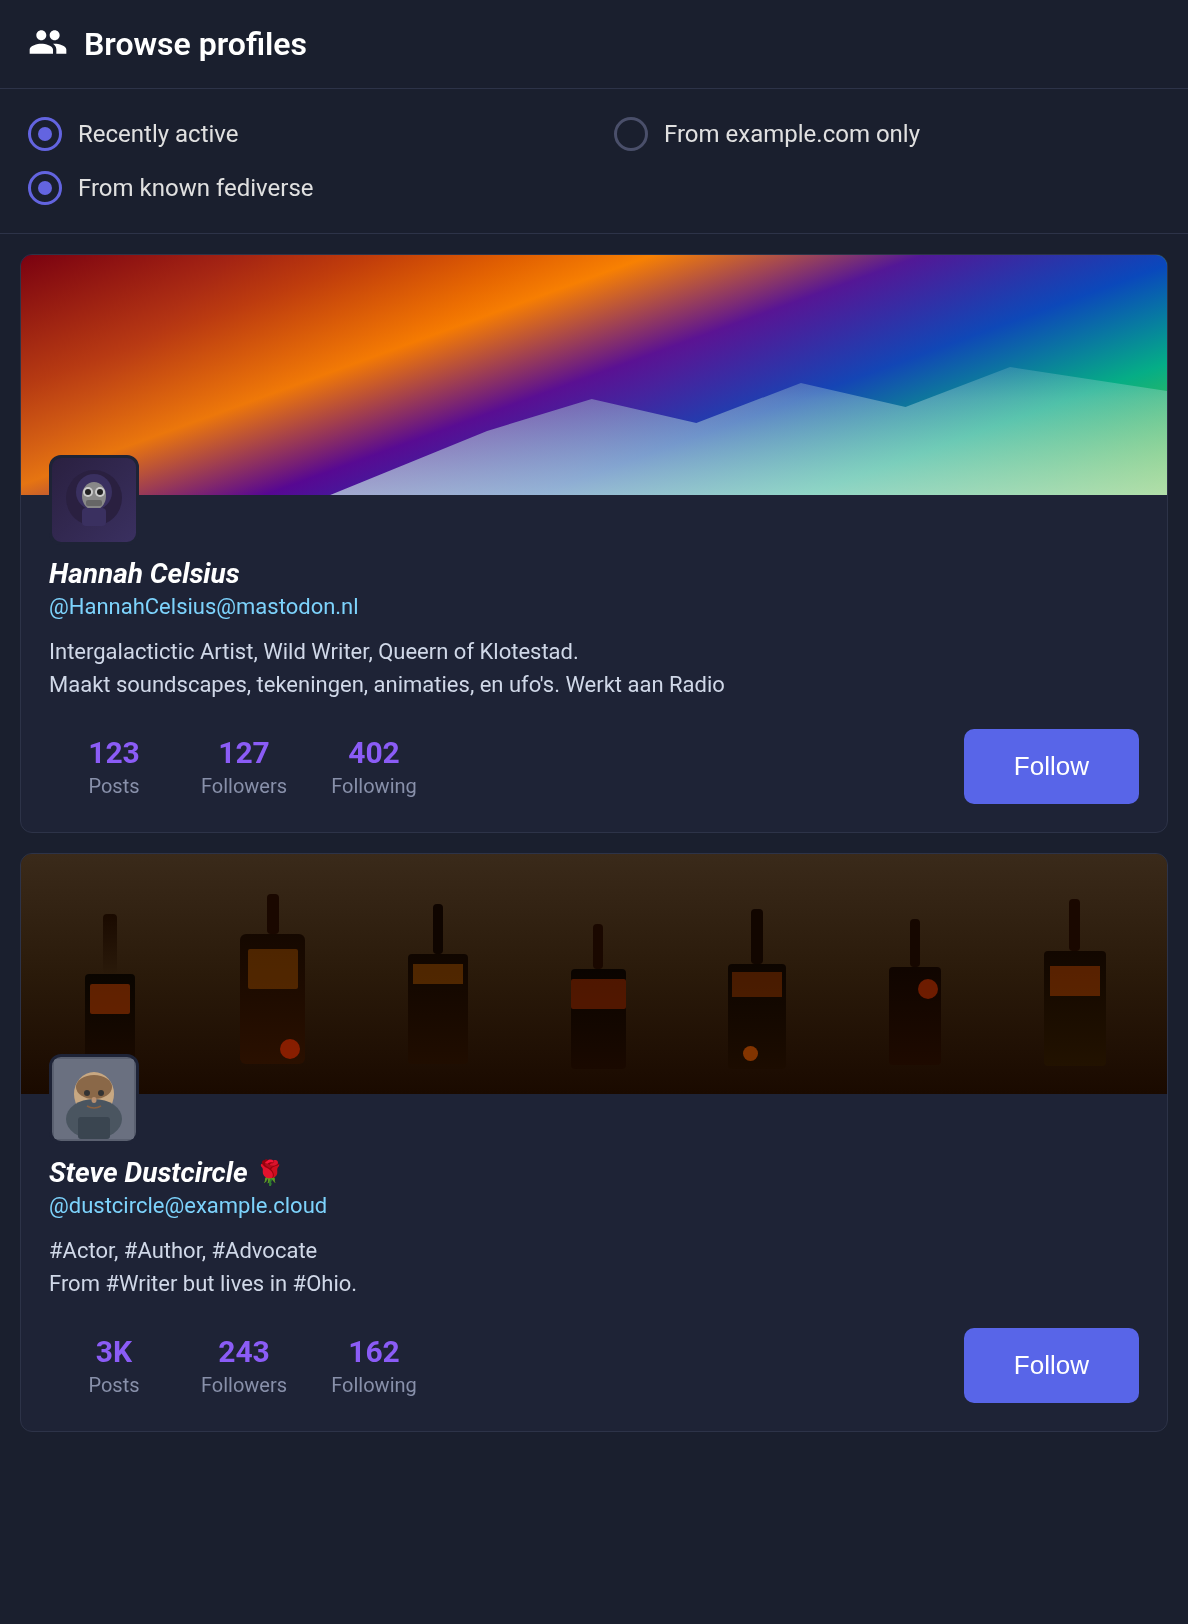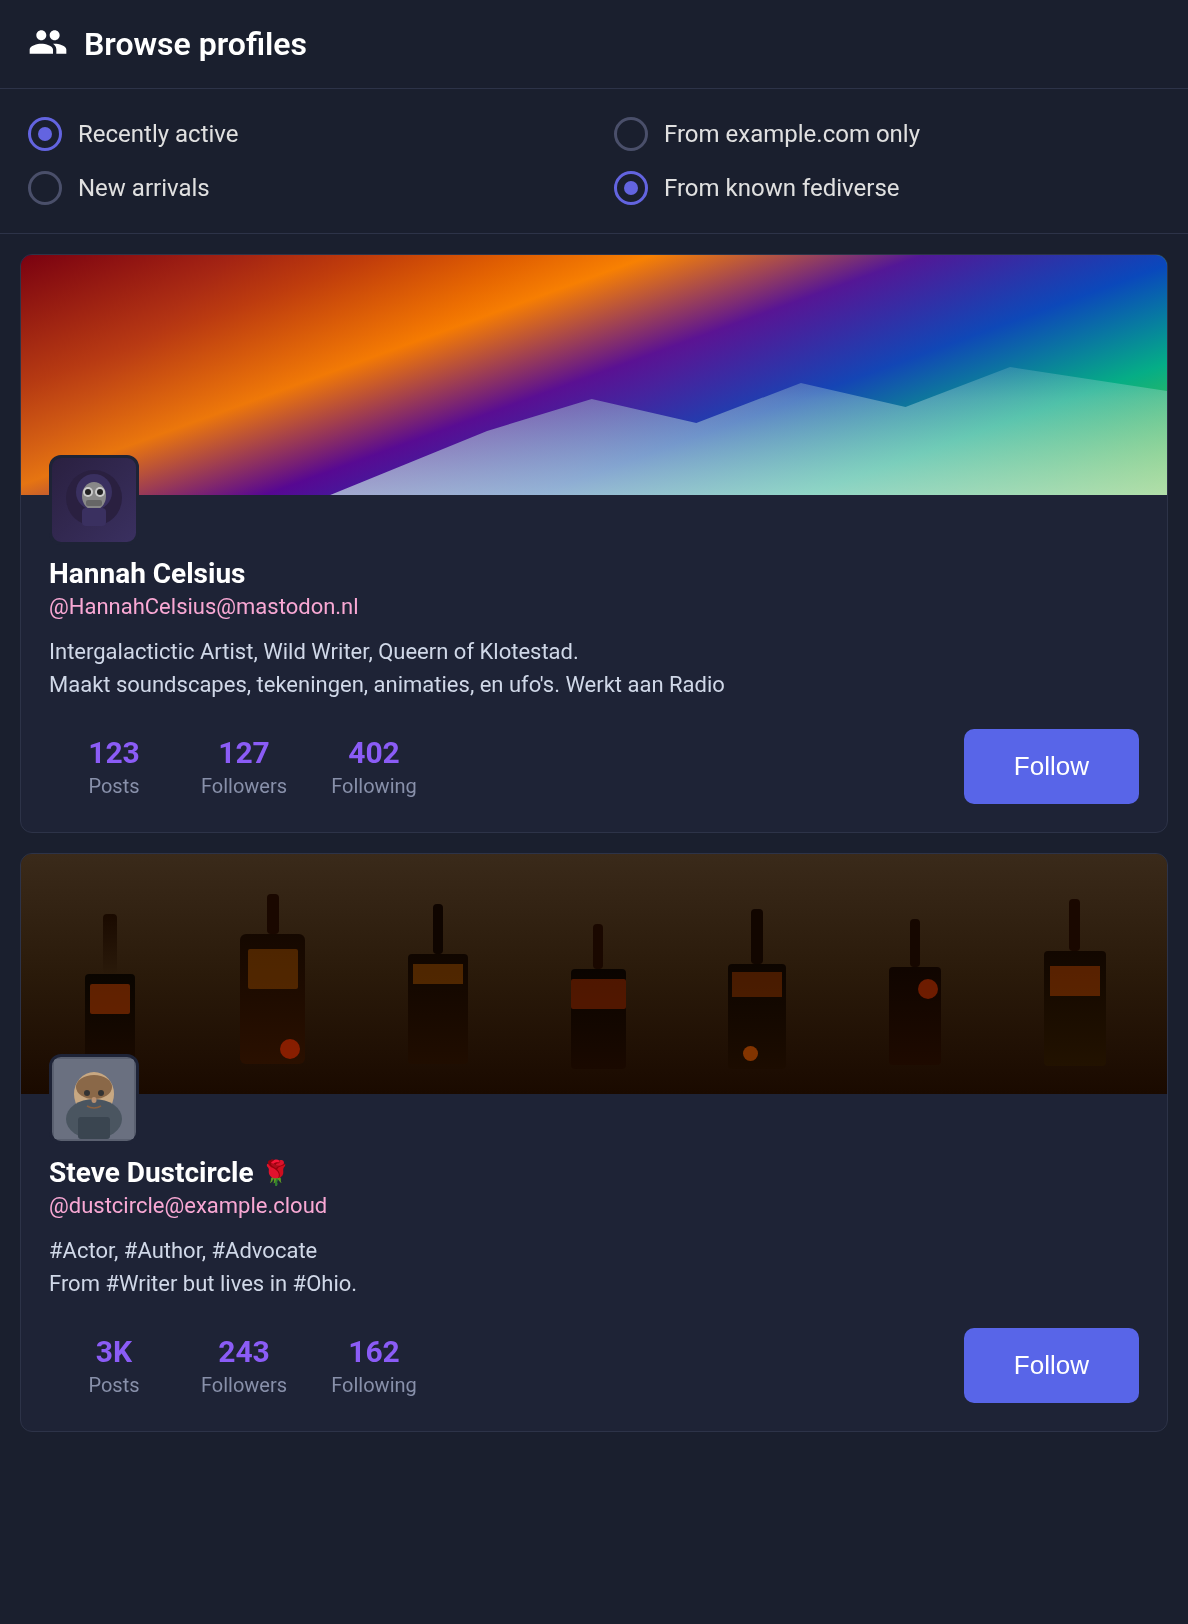--- a/index.html
+++ b/index.html
@@ -180,25 +180,26 @@
       display: flex;
       align-items: center;
       gap: 8px;
       margin-bottom: 4px;
     }
 
     .profile-name {
       font-size: 28px;
       font-weight: 700;
       color: #ffffff;
+      font-style: italic;
     }
 
     .profile-handle {
       font-size: 22px;
-      color: #f9a8d4;
+      color: #7dd3fc;
     }
 
     .profile-bio {
       margin-top: 16px;
       font-size: 22px;
       color: #d0d8e8;
       line-height: 1.5;
     }
 
     .profile-stats {
@@ -260,24 +261,20 @@
   <div class="filters">
     <div class="filter-option">
       <div class="radio-circle active"></div>
       <span class="filter-label">Recently active</span>
     </div>
     <div class="filter-option">
       <div class="radio-circle"></div>
       <span class="filter-label">From example.com only</span>
     </div>
     <div class="filter-option">
-      <div class="radio-circle"></div>
-      <span class="filter-label">New arrivals</span>
-    </div>
-    <div class="filter-option">
       <div class="radio-circle active"></div>
       <span class="filter-label">From known fediverse</span>
     </div>
   </div>
 
   <div class="profiles-list">
 
     <div class="profile-card">
       <div class="banner-hannah"></div>
       <div class="profile-info">

